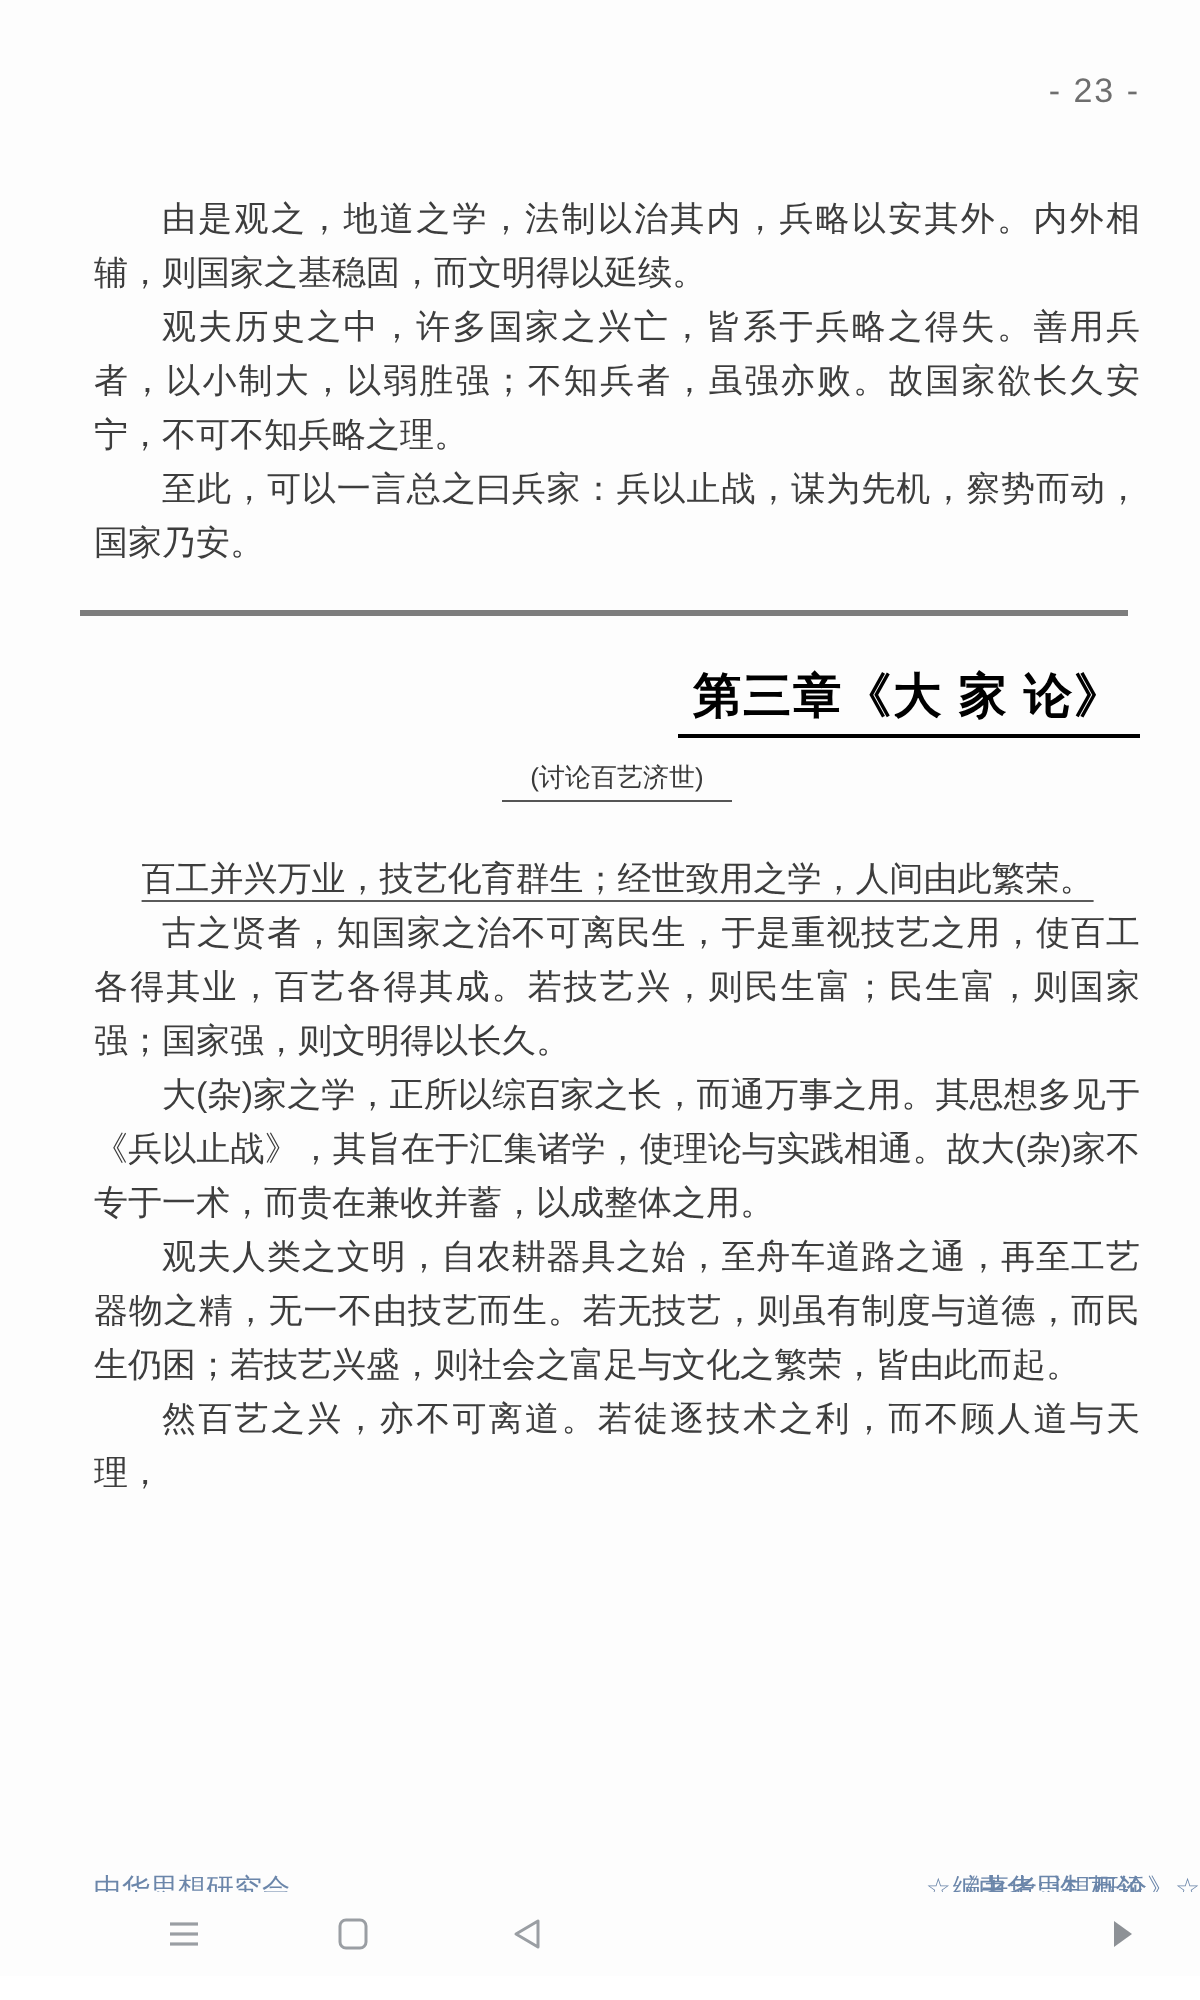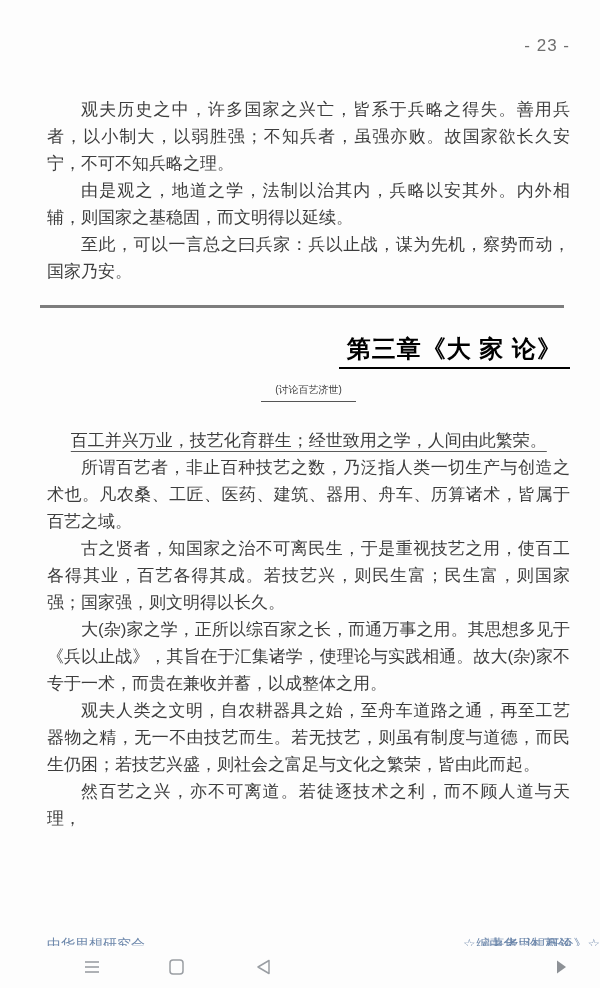--- a/index.html
+++ b/index.html
@@ -29,21 +29,21 @@
   .chapter-head{text-align:right;margin-top:26px;}
   .chapter-title{
     display:inline-block;margin:0;
     font-size:24px;line-height:30px;font-weight:bold;color:#000;
     border-bottom:2px solid #000;padding:0 8px 3px 8px;
     letter-spacing:1px;
   }
   .chapter-subhead{text-align:center;margin-top:5px;}
   .chapter-subtitle{
     display:inline-block;
-    font-size:10px;line-height:17px;color:#3a3a3a;
+    font-size:13px;line-height:17px;color:#3a3a3a;
     border-bottom:1px solid #555;padding:0 14px 3px 14px;
   }
   p.motto{
     margin:25px 0 0 0;text-indent:1.4em;
     text-decoration:underline;text-underline-offset:5px;
     text-decoration-color:#5a5a5a;
   }
   p.first-chapter-para{margin-top:27px;}
   .footer{
     position:absolute;left:0;right:0;top:936px;height:24px;
@@ -65,36 +65,35 @@
   .nav-btn svg{display:block;}
 </style>
 </head>
 <body>
 
 <div class="screen">
 
   <div class="page-number">- 23 -</div>
 
   <div class="content">
+    <p class="para">由是观之，地道之学，法制以治其内，兵略以安其外。内外相辅，则国家之基稳固，而文明得以延续。</p>
     <p class="para">观夫历史之中，许多国家之兴亡，皆系于兵略之得失。善用兵者，以小制大，以弱胜强；不知兵者，虽强亦败。故国家欲长久安宁，不可不知兵略之理。</p>
-    <p class="para">由是观之，地道之学，法制以治其内，兵略以安其外。内外相辅，则国家之基稳固，而文明得以延续。</p>
     <p class="para">至此，可以一言总之曰兵家：兵以止战，谋为先机，察势而动，国家乃安。</p>
 
     <div class="divider"></div>
 
     <div class="chapter-head">
       <h1 class="chapter-title">第三章《大 家 论》</h1>
     </div>
     <div class="chapter-subhead">
       <span class="chapter-subtitle">(讨论百艺济世)</span>
     </div>
 
     <p class="motto">百工并兴万业，技艺化育群生；经世致用之学，人间由此繁荣。</p>
 
-    <p class="para">所谓百艺者，非止百种技艺之数，乃泛指人类一切生产与创造之术也。凡农桑、工匠、医药、建筑、器用、舟车、历算诸术，皆属于百艺之域。</p>
     <p class="para">古之贤者，知国家之治不可离民生，于是重视技艺之用，使百工各得其业，百艺各得其成。若技艺兴，则民生富；民生富，则国家强；国家强，则文明得以长久。</p>
     <p class="para">大(杂)家之学，正所以综百家之长，而通万事之用。其思想多见于《兵以止战》，其旨在于汇集诸学，使理论与实践相通。故大(杂)家不专于一术，而贵在兼收并蓄，以成整体之用。</p>
     <p class="para">观夫人类之文明，自农耕器具之始，至舟车道路之通，再至工艺器物之精，无一不由技艺而生。若无技艺，则虽有制度与道德，而民生仍困；若技艺兴盛，则社会之富足与文化之繁荣，皆由此而起。</p>
     <p class="para">然百艺之兴，亦不可离道。若徒逐技术之利，而不顾人道与天理，</p>
   </div>
 
   <div class="footer">
     <span class="footer-left">中华思想研究会</span>
     <span class="footer-center"><span>☆</span><span class="book-link">《中华思想概论》</span><span>☆</span></span>
     <span class="footer-right">编著者: 许 万领</span>

